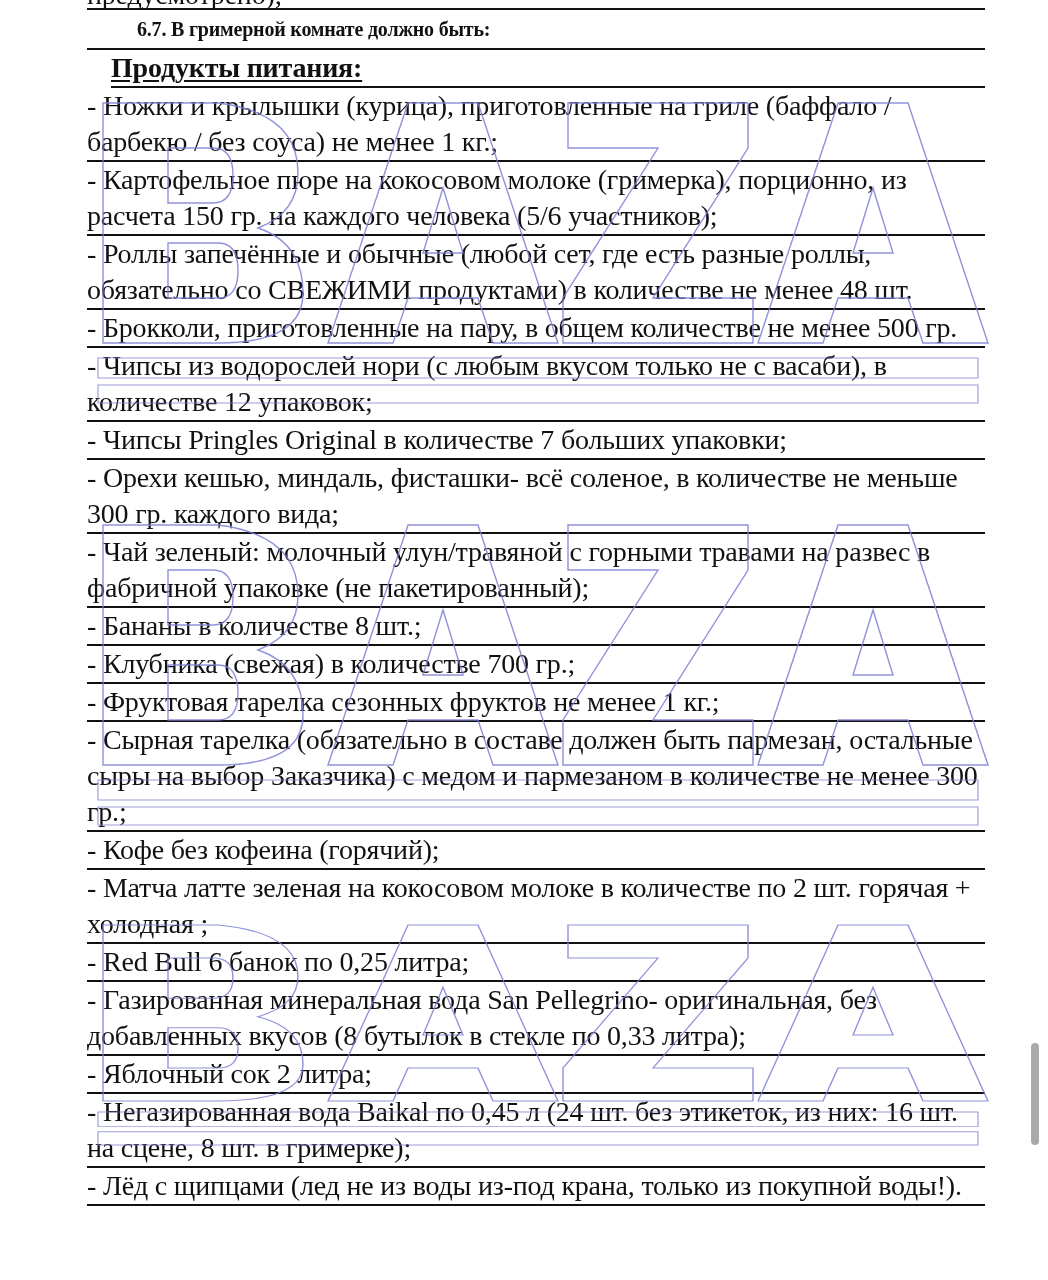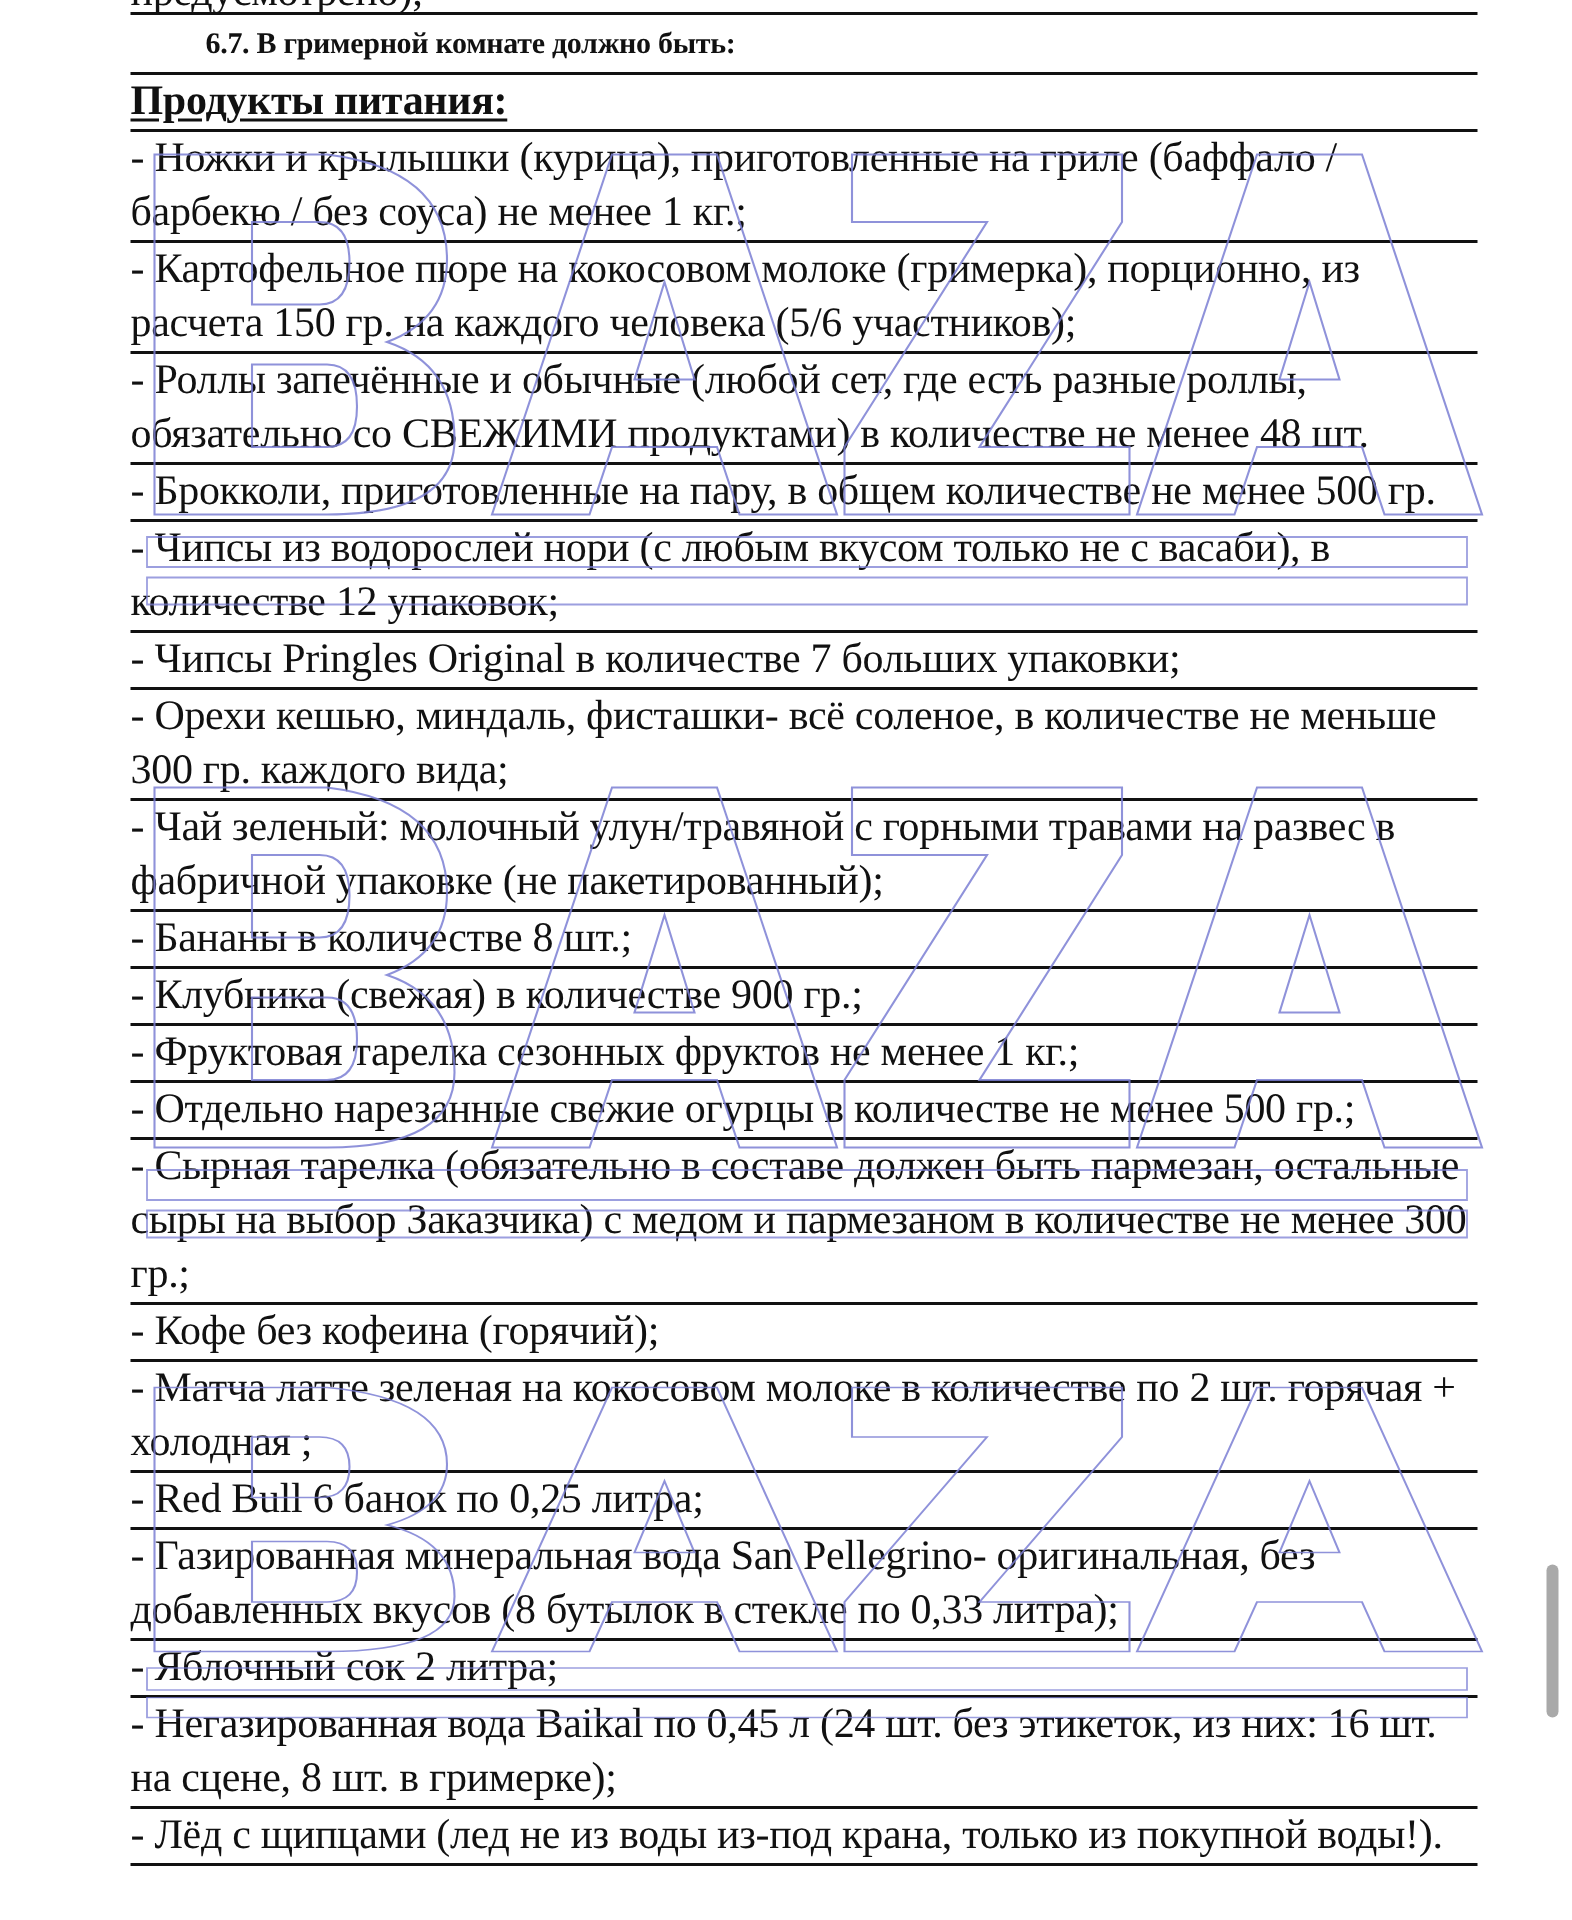--- a/index.html
+++ b/index.html
@@ -37,20 +37,21 @@
     }
     .row.section {
       font-weight: bold;
       padding-left: 50px;
       font-size: 20px;
       line-height: 38px;
     }
     .row.subheading {
       font-weight: bold;
       line-height: 36px;
+      margin-left: 24px;
     }
     .row.subheading span {
       text-decoration: underline;
       text-underline-offset: 3px;
     }
     .watermark {
       position: absolute;
       left: 98px;
       width: 880px;
       height: 300px;
@@ -94,23 +95,22 @@
   <div class="row subheading"><span>Продукты питания:</span></div>
   <div class="row">- Ножки и крылышки (курица), приготовленные на гриле (баффало / барбекю / без соуса) не менее 1 кг.;</div>
   <div class="row">- Картофельное пюре на кокосовом молоке (гримерка), порционно, из расчета 150 гр. на каждого человека (5/6 участников);</div>
   <div class="row">- Роллы запечённые и обычные (любой сет, где есть разные роллы, обязательно со СВЕЖИМИ продуктами) в количестве не менее 48 шт.</div>
   <div class="row">- Брокколи, приготовленные на пару, в общем количестве не менее 500 гр.</div>
   <div class="row">- Чипсы из водорослей нори (с любым вкусом только не с васаби), в количестве 12 упаковок;</div>
   <div class="row">- Чипсы Pringles Original в количестве 7 больших упаковки;</div>
   <div class="row">- Орехи кешью, миндаль, фисташки- всё соленое, в количестве не меньше 300 гр. каждого вида;</div>
   <div class="row">- Чай зеленый: молочный улун/травяной с горными травами на развес в фабричной упаковке (не пакетированный);</div>
   <div class="row">- Бананы в количестве 8 шт.;</div>
-  <div class="row">- Клубника (свежая) в количестве 900 гр.;</div>
+  <div class="row">- Клубника (свежая) в количестве 700 гр.;</div>
   <div class="row">- Фруктовая тарелка сезонных фруктов не менее 1 кг.;</div>
-  <div class="row">- Отдельно нарезанные свежие огурцы в количестве не менее 500 гр.;</div>
   <div class="row">- Сырная тарелка (обязательно в составе должен быть пармезан, остальные сыры на выбор Заказчика) с медом и пармезаном в количестве не менее 300 гр.;</div>
   <div class="row">- Кофе без кофеина (горячий);</div>
   <div class="row">- Матча латте зеленая на кокосовом молоке в количестве по 2 шт. горячая + холодная ;</div>
   <div class="row">- Red Bull 6 банок по 0,25 литра;</div>
   <div class="row">- Газированная минеральная вода San Pellegrino- оригинальная, без добавленных вкусов (8 бутылок в стекле по 0,33 литра);</div>
   <div class="row">- Яблочный сок 2 литра;</div>
   <div class="row">- Негазированная вода Baikal по 0,45 л (24 шт. без этикеток, из них: 16 шт. на сцене, 8 шт. в гримерке);</div>
   <div class="row">- Лёд с щипцами (лед не из воды из-под крана, только из покупной воды!).</div>
 </div>
 

